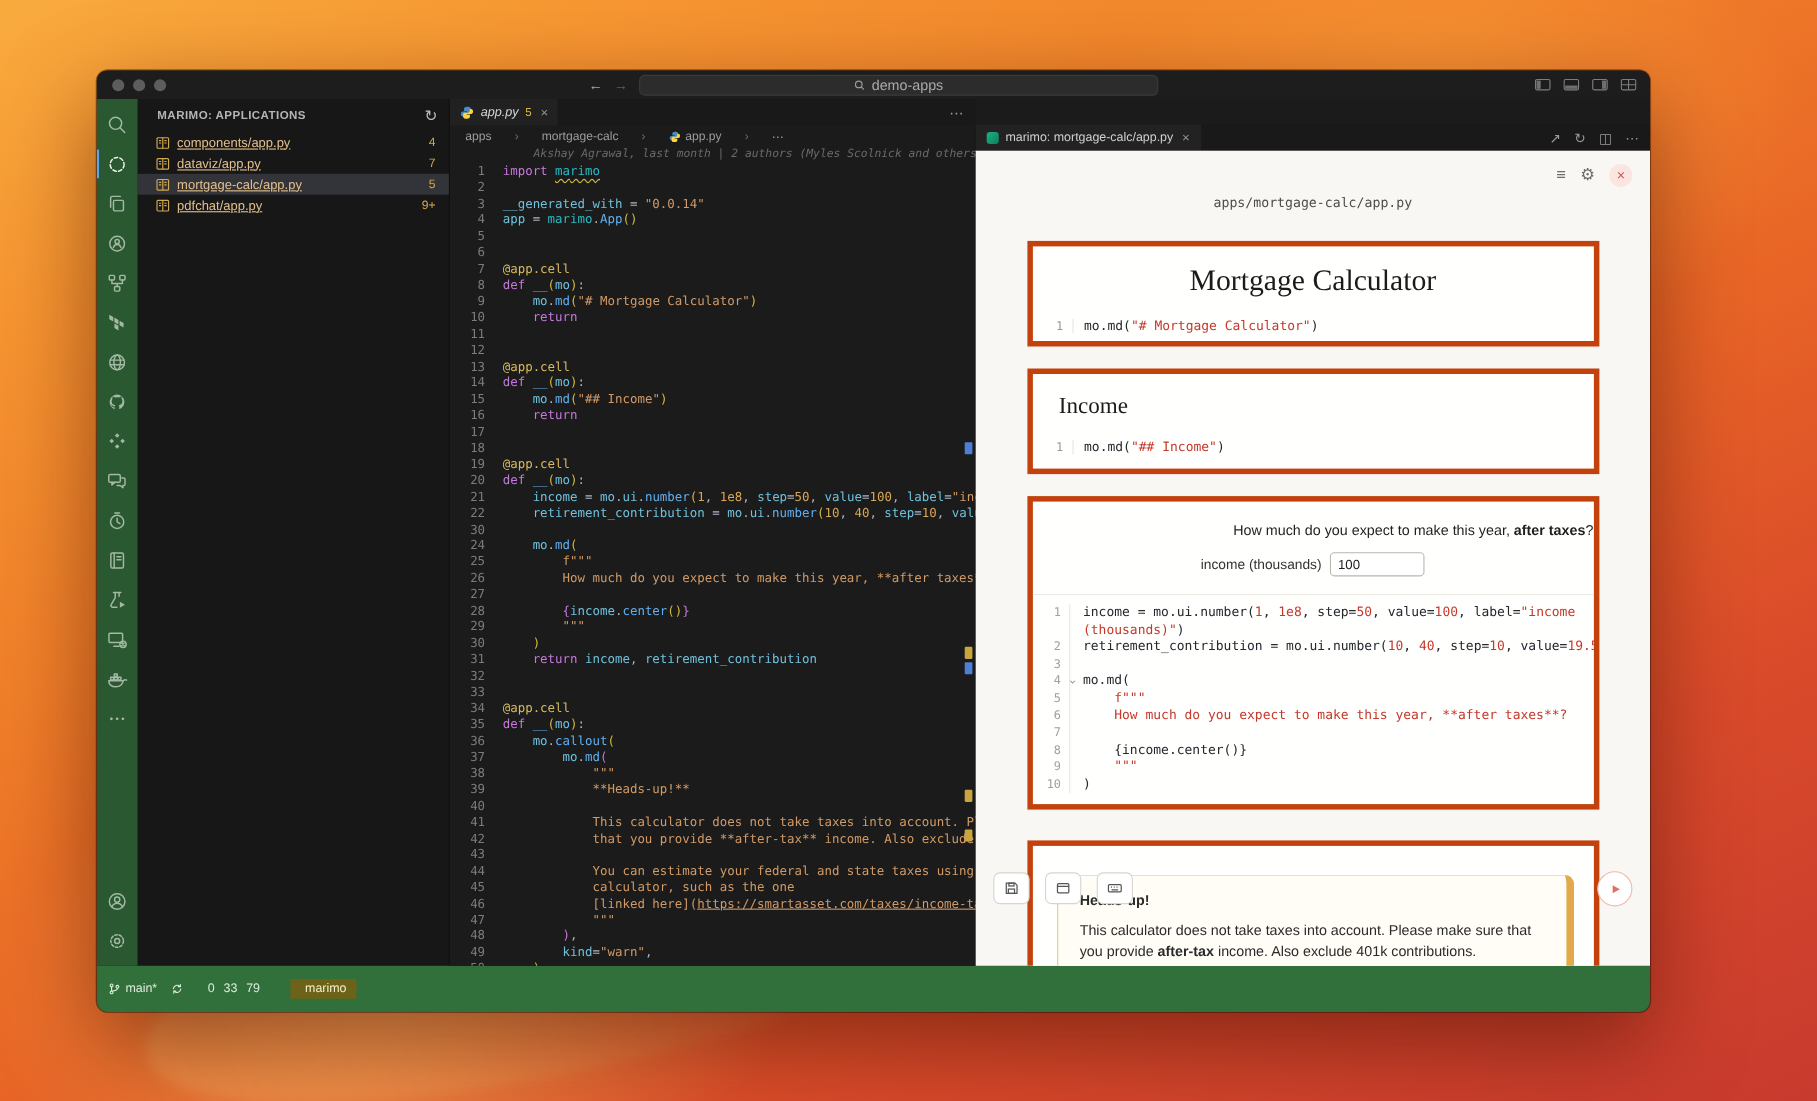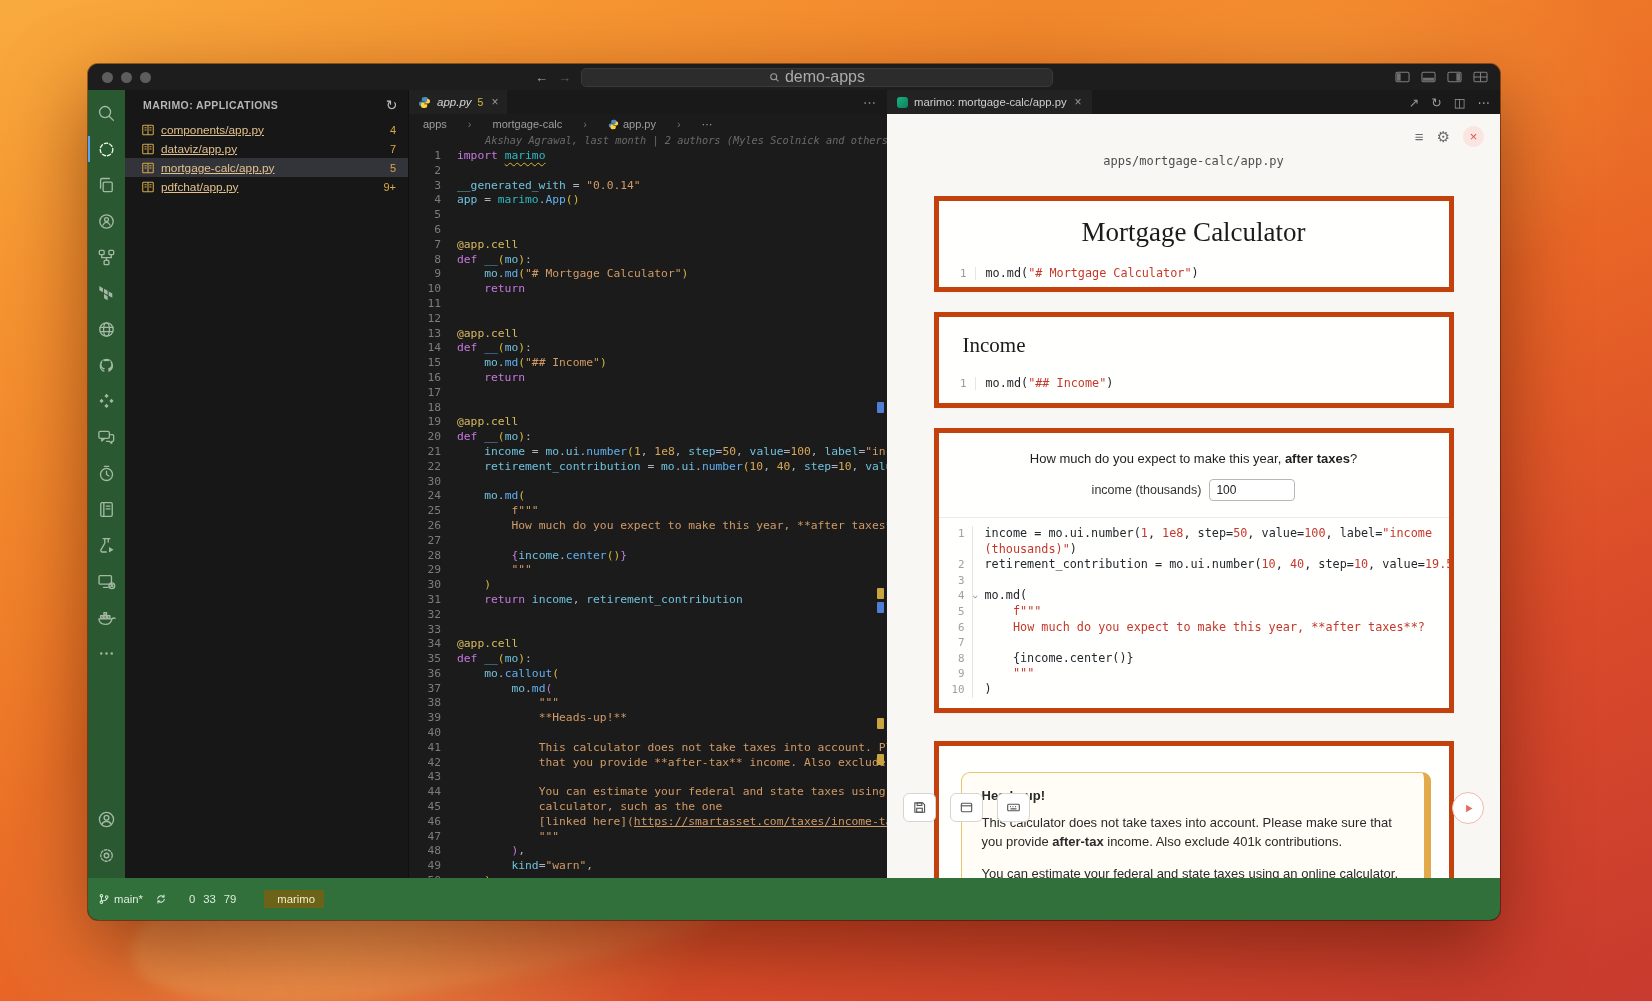--- a/index.html
+++ b/index.html
@@ -19,21 +19,21 @@
   .window{position:absolute;left:88px;top:64px;width:1412px;height:856px;border-radius:10px;overflow:hidden;
     background:#1b1b1b;box-shadow:0 30px 80px rgba(60,10,0,.5), 0 0 0 1px rgba(0,0,0,.4);
     display:flex;flex-direction:column;}
   .titlebar{height:26px;background:#1d1d1d;display:flex;align-items:center;position:relative;flex:0 0 auto;}
   .lights{display:flex;gap:8px;margin-left:14px;}
   .light{width:11px;height:11px;border-radius:50%;background:#5d5d5d;}
   .nav-center{position:absolute;left:50%;top:0;height:100%;transform:translateX(-50%);display:flex;align-items:center;gap:10px;}
   .navarrow{color:#a9a9a9;font-size:13px;cursor:default;}
   .navarrow.dim{color:#5c5c5c;}
   .searchbox{width:470px;height:17px;background:#2c2c2c;border:1px solid #3a3a3a;border-radius:5px;
-    display:flex;align-items:center;justify-content:center;gap:5px;color:#ababab;font-size:16px;}
+    display:flex;align-items:center;justify-content:center;gap:5px;color:#ababab;font-size:13px;}
   .searchbox svg{width:11px;height:11px;stroke:#9a9a9a;stroke-width:1.4;fill:none;}
   .win-controls{position:absolute;right:12px;top:0;height:100%;display:flex;align-items:center;gap:11px;}
   .wc{opacity:.75;display:flex;}
   .wc svg{width:15px;height:12px;stroke:#9f9f9f;stroke-width:1.1;fill:none;}
   .wc svg .fillseg{fill:#9f9f9f;stroke:none;opacity:.85;}
 
   .mainrow{flex:1 1 auto;display:flex;min-height:0;}
 
   
   .activitybar{width:37px;background:#2a5831;position:relative;flex:0 0 auto;display:flex;flex-direction:column;align-items:center;padding-top:6px;}
@@ -74,42 +74,42 @@
   .ct{flex:1;color:#abb2bf;}
   .kw{color:#c678dd;} .dec{color:#d7ba5f;} .fn{color:#61afef;} .v{color:#6fc1dd;}
   .mod{color:#2bbac5;} .str{color:#d19a66;} .num{color:#d8a657;} .pr{color:#6fc1dd;}
   .pun{color:#abb2bf;} .by{color:#d7ba3d;} .bp{color:#c678dd;}
   .sq{text-decoration:underline wavy #d7ba3d 1px;text-underline-offset:3px;}
   .lk{text-decoration:underline;}
   .minimap{position:absolute;right:2px;top:84px;bottom:0;width:8px;}
   .mm-mark{position:absolute;width:7px;height:11px;border-radius:1px;}
 
   
-  .panel{flex:1;display:flex;flex-direction:column;min-width:0;background:#191919;}
+  .panel{flex:1;display:flex;flex-direction:column;min-width:0;background:#191919;margin-top:23px;}
   .p-tabrow{height:24px;background:#191919;display:flex;align-items:center;flex:0 0 auto;}
   .p-tab{height:100%;display:flex;align-items:center;gap:6px;padding:0 10px;background:#222;font-size:11.3px;color:#cfcfcf;cursor:pointer;}
   .p-tab .mlogo{width:11px;height:11px;border-radius:3px;background:linear-gradient(135deg,#19b183,#0e7f5c);}
   .p-actions{margin-left:auto;margin-right:10px;display:flex;gap:12px;color:#9a9a9a;font-size:12.5px;}
   .p-actions span{cursor:pointer;}
   .p-content{flex:1;background:#f8f7f3;position:relative;overflow:hidden;font-family:"Liberation Sans",sans-serif;}
   .p-toolbar{position:absolute;top:12px;right:16px;display:flex;align-items:center;gap:13px;z-index:5;}
   .pt-btn{color:#6d6d6d;font-size:15px;cursor:pointer;line-height:1;}
   .pt-close{width:21px;height:21px;border-radius:50%;background:#fbe5e0;color:#d6564a;display:flex;align-items:center;justify-content:center;font-size:13px;cursor:pointer;}
   .p-path{margin-top:40px;text-align:center;color:#4d4d4d;font-size:12px;font-family:"DejaVu Sans Mono",monospace;}
   .card{width:510px;margin:0 auto;background:#fffffe;border:5px solid #c2410c;border-radius:0;box-shadow:0 1px 2px rgba(0,0,0,.03);}
   .card1{margin-top:28px;padding-top:16px;}
   .m-title{font-family:"Liberation Serif",serif;font-size:27px;color:#1b1b1b;text-align:center;}
   .m-h2{font-family:"Liberation Serif",serif;font-size:21px;color:#1b1b1b;padding:16px 0 0 24px;}
   .coderow{display:flex;margin-top:13px;padding:5px 0 7px 0;font-family:"DejaVu Sans Mono",monospace;font-size:11.8px;align-items:center;}
   .gut{width:28px;flex:0 0 auto;text-align:right;color:#9a9a9a;padding-right:8px;border-right:1px solid #e8e6e0;font-size:10.8px;}
   .crt{padding-left:10px;white-space:pre;}
   .ld{color:#24292e;} .lr{color:#c5392c;}
   .card2{margin-top:20px;padding-bottom:6px;}
   .card3{margin-top:20px;padding-top:18px;}
-  .q-line{text-align:center;font-size:13px;color:#1f1f1f;}
+  .q-line{text-align:right;font-size:13px;color:#1f1f1f;}
   .q-line b{font-weight:bold;}
   .inputrow{display:flex;align-items:center;justify-content:center;gap:8px;margin-top:13px;font-size:12.5px;color:#333;}
   .numinput{width:72px;height:18px;border:1px solid #b9b7b0;border-radius:4px;font-size:12px;padding:1px 6px;color:#222;background:#fff;font-family:"Liberation Sans",sans-serif;}
   .codeblock{margin-top:16px;border-top:1px solid #eceae3;padding:8px 0 10px 0;font-family:"DejaVu Sans Mono",monospace;font-size:11.8px;line-height:15.6px;}
   .pl{display:flex;white-space:pre;}
   .pln{width:26px;flex:0 0 auto;text-align:right;color:#a0a0a0;padding-right:7px;font-size:10.8px;position:relative;}
   .fold{display:inline-block;transform:rotate(90deg);color:#8a8a8a;font-size:11px;position:absolute;right:-7px;top:1px;}
   .plc{padding-left:12px;border-left:1px solid #e8e6e0;flex:1;min-width:0;overflow:hidden;}
   .card4{margin-top:28px;height:300px;padding-top:4px;}
   .callout{margin:22px 18px 0 22px;background:#fffdf6;border:1.5px solid #ecc36e;border-right:7px solid #e2aa4b;border-radius:9px;padding:15px 20px 18px 20px;color:#2a2a2a;}

